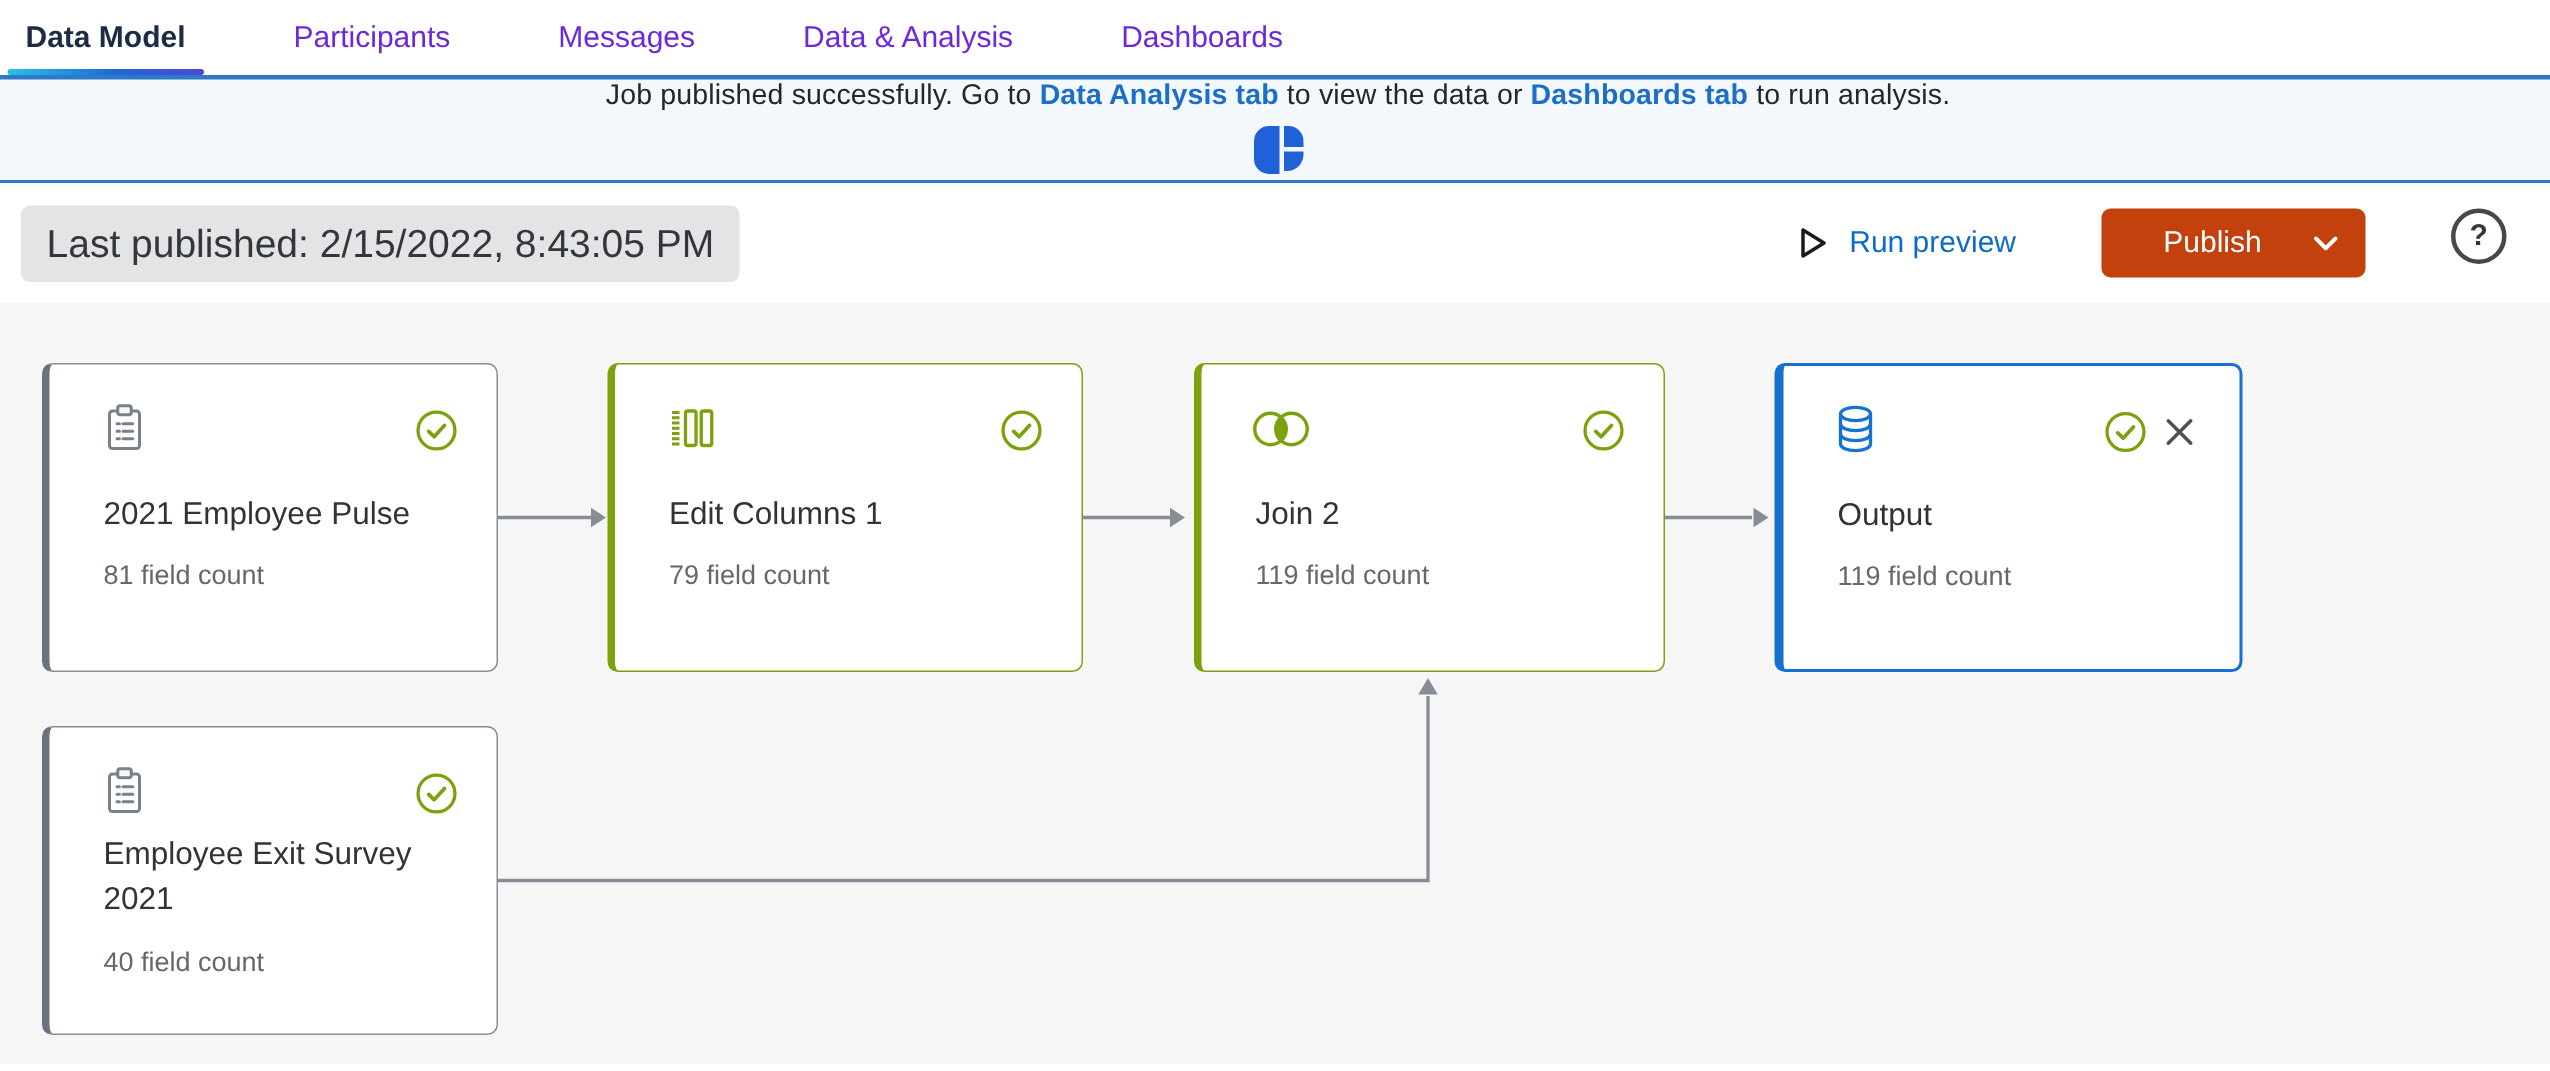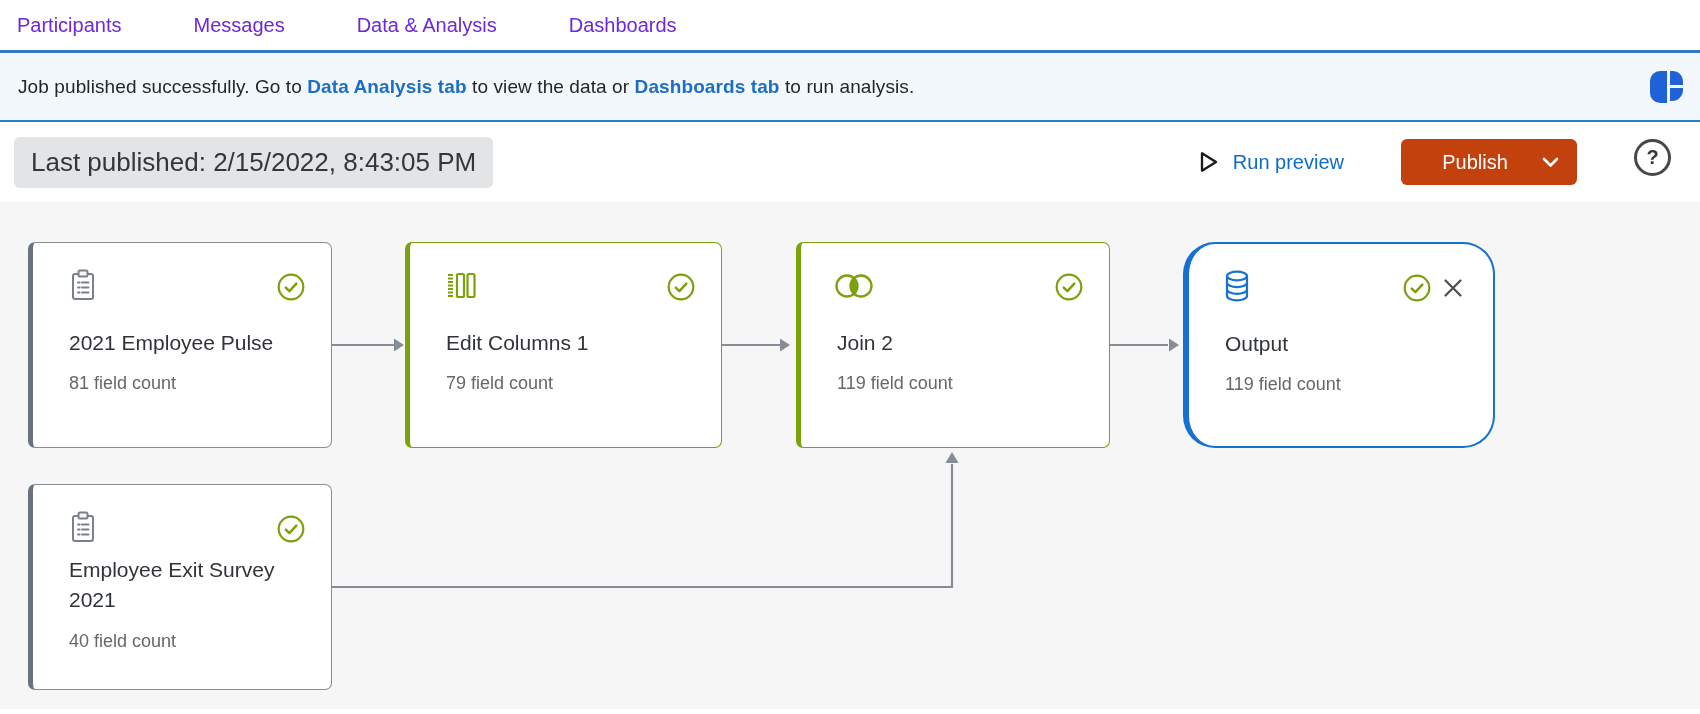--- a/index.html
+++ b/index.html
@@ -41,20 +41,21 @@
   
   .banner {
     height: 72px;
     background: #f3f8fd;
     border-top: 3px solid #3079c5;
     border-bottom: 2px solid #3079c5;
     display: flex;
     align-items: center;
     justify-content: space-between;
     padding: 0 14px 0 18px;
+    flex-direction: column;
   }
   .banner-text { font-size: 19px; color: #22272c; letter-spacing: .1px; }
   .banner-link { color: #1d6ec6; font-weight: 700; text-decoration: none; cursor: pointer; }
   .banner-logo { width: 40px; height: 40px; flex: 0 0 auto; cursor: pointer; }
   
   .toolbar {
     height: 80px;
     background: #fff;
     display: flex;
     align-items: center;
@@ -122,20 +123,23 @@
   .node-sub {
     position: absolute; left: 36px; top: 130px;
     font-size: 18px; color: #63686d;
   }
   .node.tall-sub .node-sub { top: 146px; }
 </style>
 </head>
 <body>
 
 <nav class="nav">
+  <div class="tab active">
+      <span>Data Model</span>
+    </div>
   <div class="tab">
       <span>Participants</span>
     </div>
   <div class="tab">
       <span>Messages</span>
     </div>
   <div class="tab">
       <span>Data &amp; Analysis</span>
     </div>
   <div class="tab">
@@ -237,21 +241,21 @@
     <svg class="node-check" width="28" height="28" viewBox="0 0 28 28">
       <circle cx="14" cy="14" r="12.3" fill="none" stroke="#7ba10c" stroke-width="2.2"></circle>
       <path d="M8.8 14.6 l3.6 3.5 L19.3 10.6" fill="none" stroke="#7ba10c" stroke-width="2.5" stroke-linecap="round" stroke-linejoin="round"></path>
     </svg>
     <div class="node-title">
         <span>Join 2</span>
       </div>
     <div class="node-sub">119 field count</div>
   </div>
 
-  <div class="node blue" style="left:1183px; top:40px; width:312px; height:206px;border-radius:32px;">
+  <div class="node blue" style="left:1183px; top:40px; width:312px; height:206px;">
     <svg class="node-icon" width="32" height="36" viewBox="0 0 32 36">
       <g fill="none" stroke="#1673d2" stroke-width="2.2">
         <ellipse cx="16" cy="8" rx="10" ry="4.4"></ellipse>
         <path d="M6 8 v20 c0 2.4 4.5 4.4 10 4.4 s10 -2 10 -4.4 V8"></path>
         <path d="M6 14.7 c0 2.4 4.5 4.4 10 4.4 s10 -2 10 -4.4"></path>
         <path d="M6 21.4 c0 2.4 4.5 4.4 10 4.4 s10 -2 10 -4.4"></path>
       </g>
     </svg>
     <svg class="node-check" width="28" height="28" viewBox="0 0 28 28">
       <circle cx="14" cy="14" r="12.3" fill="none" stroke="#7ba10c" stroke-width="2.2"></circle>

